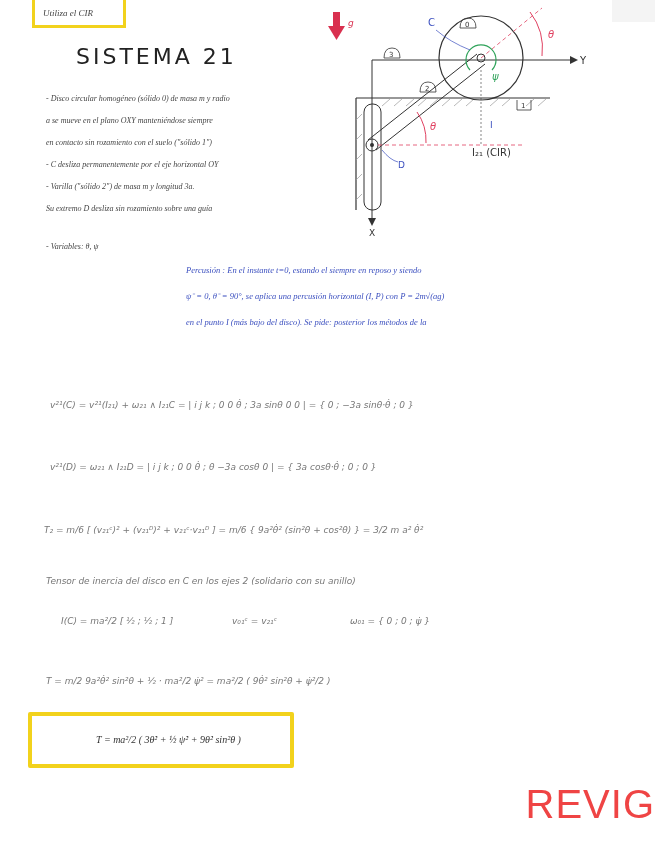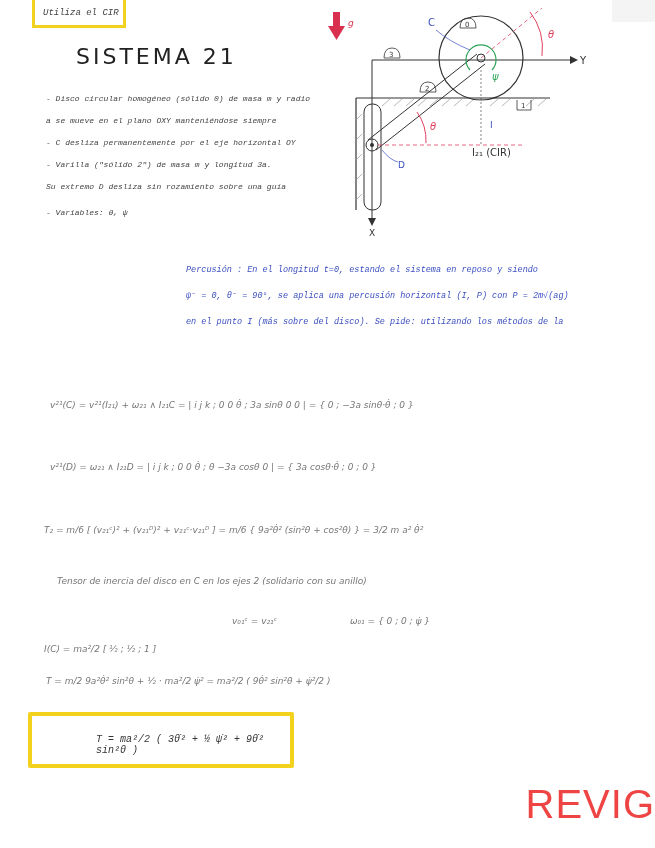--- a/index.html
+++ b/index.html
@@ -1,19 +1,19 @@
 <!DOCTYPE html>
 <html><head>
 <meta charset="utf-8">
 <style>
   html, body { margin:0; padding:0; }
   body { width:655px; height:848px; background:#ffffff; position:relative; overflow:hidden;
          font-family:"DejaVu Sans", sans-serif; color:#333; }
   .abs { position:absolute; }
-  .hand { font-family:Liberation Mono, monospace; font-style:italic; }
+  .hand { font-family:Liberation Serif, serif; font-style:italic; }
   .note-box { left:32px; top:0px; width:94px; height:28px; border:3px solid #f2d21c; border-top:none; box-sizing:border-box; }
   .note-box span { position:absolute; left:8px; top:8px; font-size:9px; color:#444; }
   .title { left:76px; top:44px; font-size:22px; letter-spacing:3px; color:#222; font-family:"DejaVu Sans", sans-serif; }
   .bullet { font-size:8px; color:#444; line-height:22px; }
   .blue { color:#3b4fbf; font-size:8.5px; line-height:26px; }
   .eq { font-size:9px; color:#777; font-style:italic; }
   .final-box { left:28px; top:712px; width:266px; height:56px; border:4px solid #f2d21c; box-sizing:border-box; border-radius:2px; }
   .final-box span { position:absolute; left:16px; top:14px; font-size:14px; color:#333; }
   .watermark { right:0px; top:782px; font-size:40px; color:#ef4444; font-family:"Liberation Sans", sans-serif; letter-spacing:1px; }
   .page-edge { left:612px; top:0; width:43px; height:22px; background:#f4f4f4; }
@@ -25,24 +25,25 @@
 
 <div class="abs note-box">
   <span class="hand">Utiliza el CIR</span>
 </div>
 
 <div class="abs title">SISTEMA 21</div>
 
 <div class="abs bullet hand" style="left:46px; top:88px; width:300px;">
   <div>- Disco circular homogéneo (sólido 0) de masa m y radio</div>
   <div>  a se mueve en el plano OXY manteniéndose siempre</div>
+  <div>  en contacto sin rozamiento con el suelo ("sólido 1")</div>
   <div>- C desliza permanentemente por el eje horizontal OY</div>
   <div>- Varilla ("sólido 2") de masa m y longitud 3a.</div>
   <div>  Su extremo D desliza sin rozamiento sobre una guía</div>
-  <div style="margin-top:4px">- Variables: θ, ψ</div>
+  <div style="margin-top:16px">- Variables: θ, ψ</div>
 </div>
 
 <svg class="abs" style="left:320px; top:0;" width="300" height="240" viewBox="0 0 300 240">
 
   <g>
     <rect x="13" y="12" width="7" height="16" fill="#d9304f"></rect>
     <polygon points="8,26 25,26 16.5,40" fill="#d9304f"></polygon>
     <text x="28" y="26" font-size="9" fill="#d9304f" font-style="italic">g</text>
   </g>
 
@@ -108,30 +109,30 @@
   <text x="145" y="27" font-size="7" fill="#333">0</text>
   <path d="M 64 58 q 0 -10 8 -10 q 8 0 8 10 z" fill="none" stroke="#333" stroke-width="0.8"></path>
   <text x="69" y="57" font-size="7" fill="#333">3</text>
   <path d="M 100 92 q 0 -10 8 -10 q 8 0 8 10 z" fill="none" stroke="#333" stroke-width="0.8"></path>
   <text x="105" y="91" font-size="7" fill="#333">2</text>
   <path d="M 197 100 v 10 h 14 v -10" fill="none" stroke="#333" stroke-width="0.8"></path>
   <text x="201" y="108" font-size="7" fill="#333">1</text>
 </svg>
 
 <div class="abs blue hand" style="left:186px; top:257px; width:420px;">
-  <div style="text-decoration:none">Percusión : En el longitud t=0, estando el sistema en reposo y siendo</div>
+  <div style="text-decoration:none">Percusión : En el instante t=0, estando el siempre en reposo y siendo</div>
   <div>ψ⁻ = 0, θ⁻ = 90°, se aplica una percusión horizontal (I, P) con P = 2m√(ag)</div>
-  <div>en el punto I (más sobre del disco). Se pide: utilizando los métodos de la</div>
+  <div>en el punto I (más bajo del disco). Se pide: posterior los métodos de la</div>
 </div>
 
 <div class="abs eq" style="left:50px; top:400px; width:560px;">v²¹(C) = v²¹(I₂₁) + ω₂₁ ∧ I₂₁C = | i  j  k ; 0  0  θ̇ ; 3a sinθ  0  0 | = { 0 ; −3a sinθ·θ̇ ; 0 }</div>
 <div class="abs eq" style="left:50px; top:462px; width:560px;">v²¹(D) = ω₂₁ ∧ I₂₁D = | i  j  k ; 0  0  θ̇ ; θ  −3a cosθ  0 | = { 3a cosθ·θ̇ ; 0 ; 0 }</div>
 <div class="abs eq" style="left:44px; top:525px; width:560px;">T₂ = m/6 [ (v₂₁ᶜ)² + (v₂₁ᴰ)² + v₂₁ᶜ·v₂₁ᴰ ] = m/6 { 9a²θ̇² (sin²θ + cos²θ) } = 3/2 m a² θ̇²</div>
-<div class="abs eq" style="left:46px; top:576px; width:400px;margin-left:11px;">Tensor de inercia del disco en C en los ejes 2 (solidario con su anillo)</div>
-<div class="abs eq" style="left:44px; top:616px; width:200px;margin-top:28px;">I(C) = ma²/2 [ ½ ; ½ ; 1 ]</div>
+<div class="abs eq" style="left:46px; top:576px; width:400px;">Tensor de inercia del disco en C en los ejes 2 (solidario con su anillo)</div>
+<div class="abs eq" style="left:61px; top:616px; width:200px;">I(C) = ma²/2 [ ½ ; ½ ; 1 ]</div>
 <div class="abs eq" style="left:232px; top:616px; width:100px;">v₀₁ᶜ = v₂₁ᶜ</div>
 <div class="abs eq" style="left:320px; top:616px; width:140px;text-align:center;">ω₀₁ = { 0 ; 0 ; ψ̇ }</div>
 <div class="abs eq" style="left:46px; top:676px; width:520px;">T = m/2 9a²θ̇² sin²θ + ½ · ma²/2 ψ̇² = ma²/2 ( 9θ̇² sin²θ + ψ̇²/2 )</div>
 
 <div class="abs final-box">
   <span class="hand" style="font-size:10px; top:18px;margin-left:48px;">T = ma²/2 ( 3θ̇² + ½ ψ̇² + 9θ̇² sin²θ )</span>
 </div>
 
 <div class="abs watermark">REVIG</div>
 

